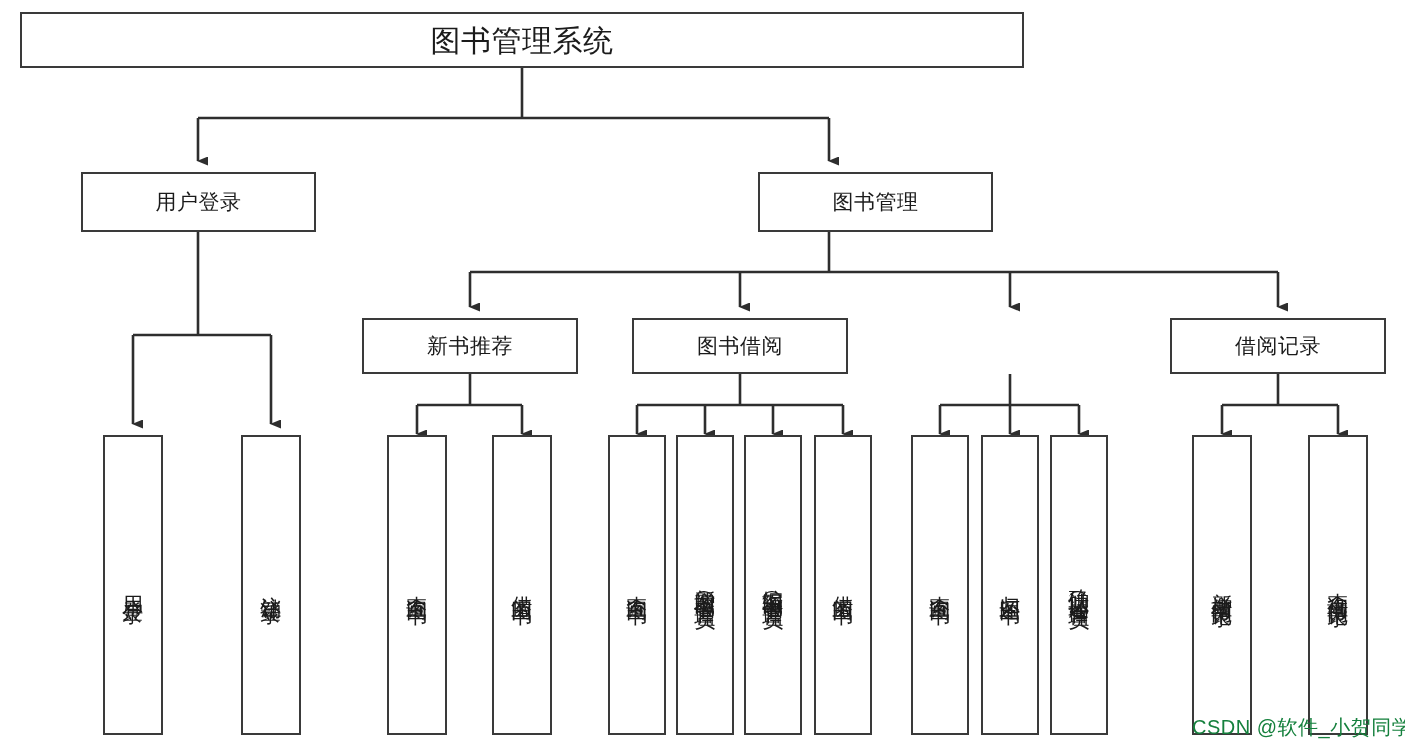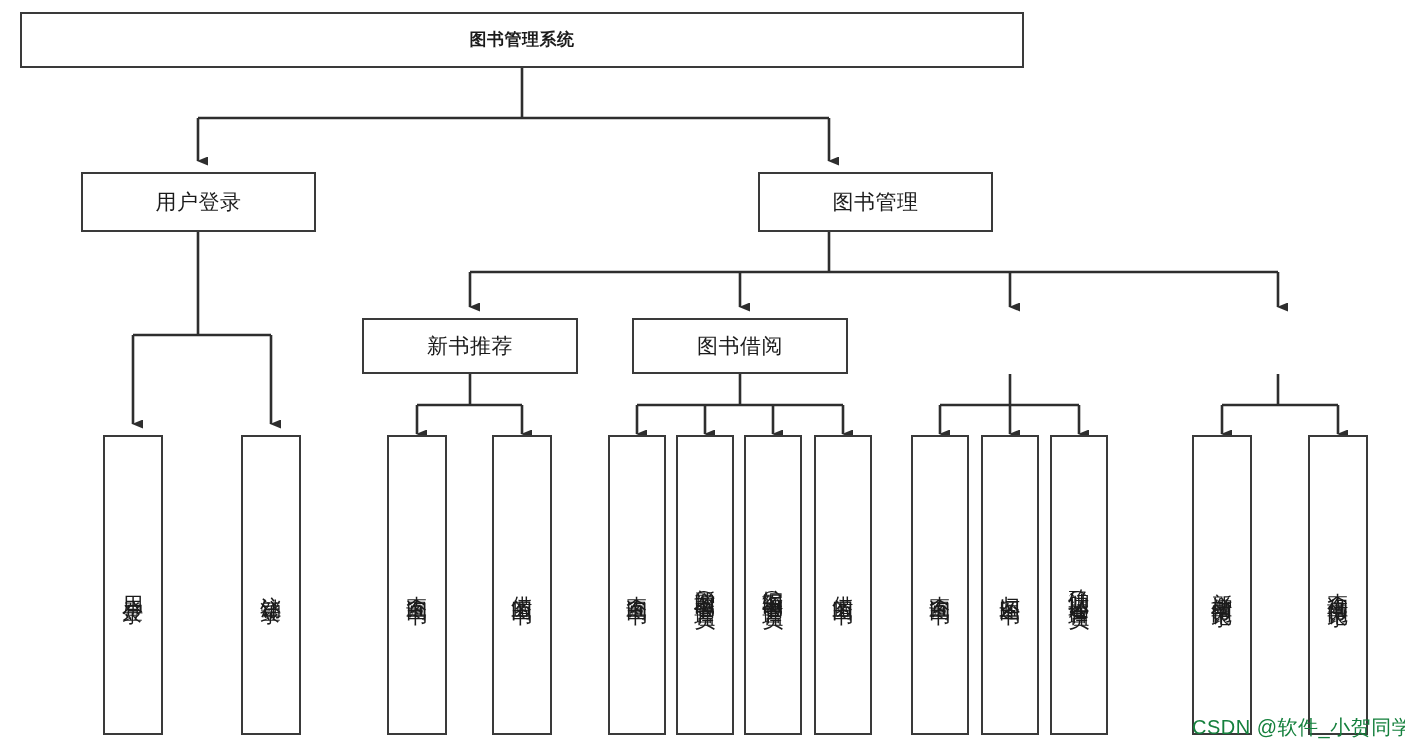--- a/index.html
+++ b/index.html
@@ -45,22 +45,21 @@
   .node-label-v {
     font-size: 21px;
     color: #1b1b1b;
     writing-mode: vertical-rl;
     text-orientation: upright;
     line-height: 1.32;
     letter-spacing: 3px;
     white-space: nowrap;
   }
   .root-label {
-    font-size: 17px;
-    font-weight: bold;
+    font-size: 30px;
   }
   .watermark {
     position: absolute;
     font-size: 20px;
     color: #15803d;
     white-space: nowrap;
     letter-spacing: 0.5px;
     pointer-events: none;
   }
 </style>
@@ -129,20 +128,23 @@
   <div class="node-box" style="left:711px; top:172px; width:235px; height:60px;margin-left:47px;">
     <span class="node-label-h">图书管理</span>
   </div>
 
   <div class="node-box" style="left:362px; top:318px; width:216px; height:56px;">
     <span class="node-label-h">新书推荐</span>
   </div>
   <div class="node-box" style="left:632px; top:318px; width:216px; height:56px;">
     <span class="node-label-h">图书借阅</span>
   </div>
+  <div class="node-box" style="left:1170px; top:318px; width:216px; height:56px;">
+    <span class="node-label-h">借阅记录</span>
+  </div>
 
   <div class="node-box" style="left:103px; top:435px; width:60px; height:300px;">
     <span class="node-label-v">用户登录</span>
   </div>
   <div class="node-box" style="left:241px; top:435px; width:60px; height:300px;">
     <span class="node-label-v">注销登录</span>
   </div>
 
   <div class="node-box" style="left:387px; top:435px; width:60px; height:300px;">
     <span class="node-label-v">查询图书</span>

